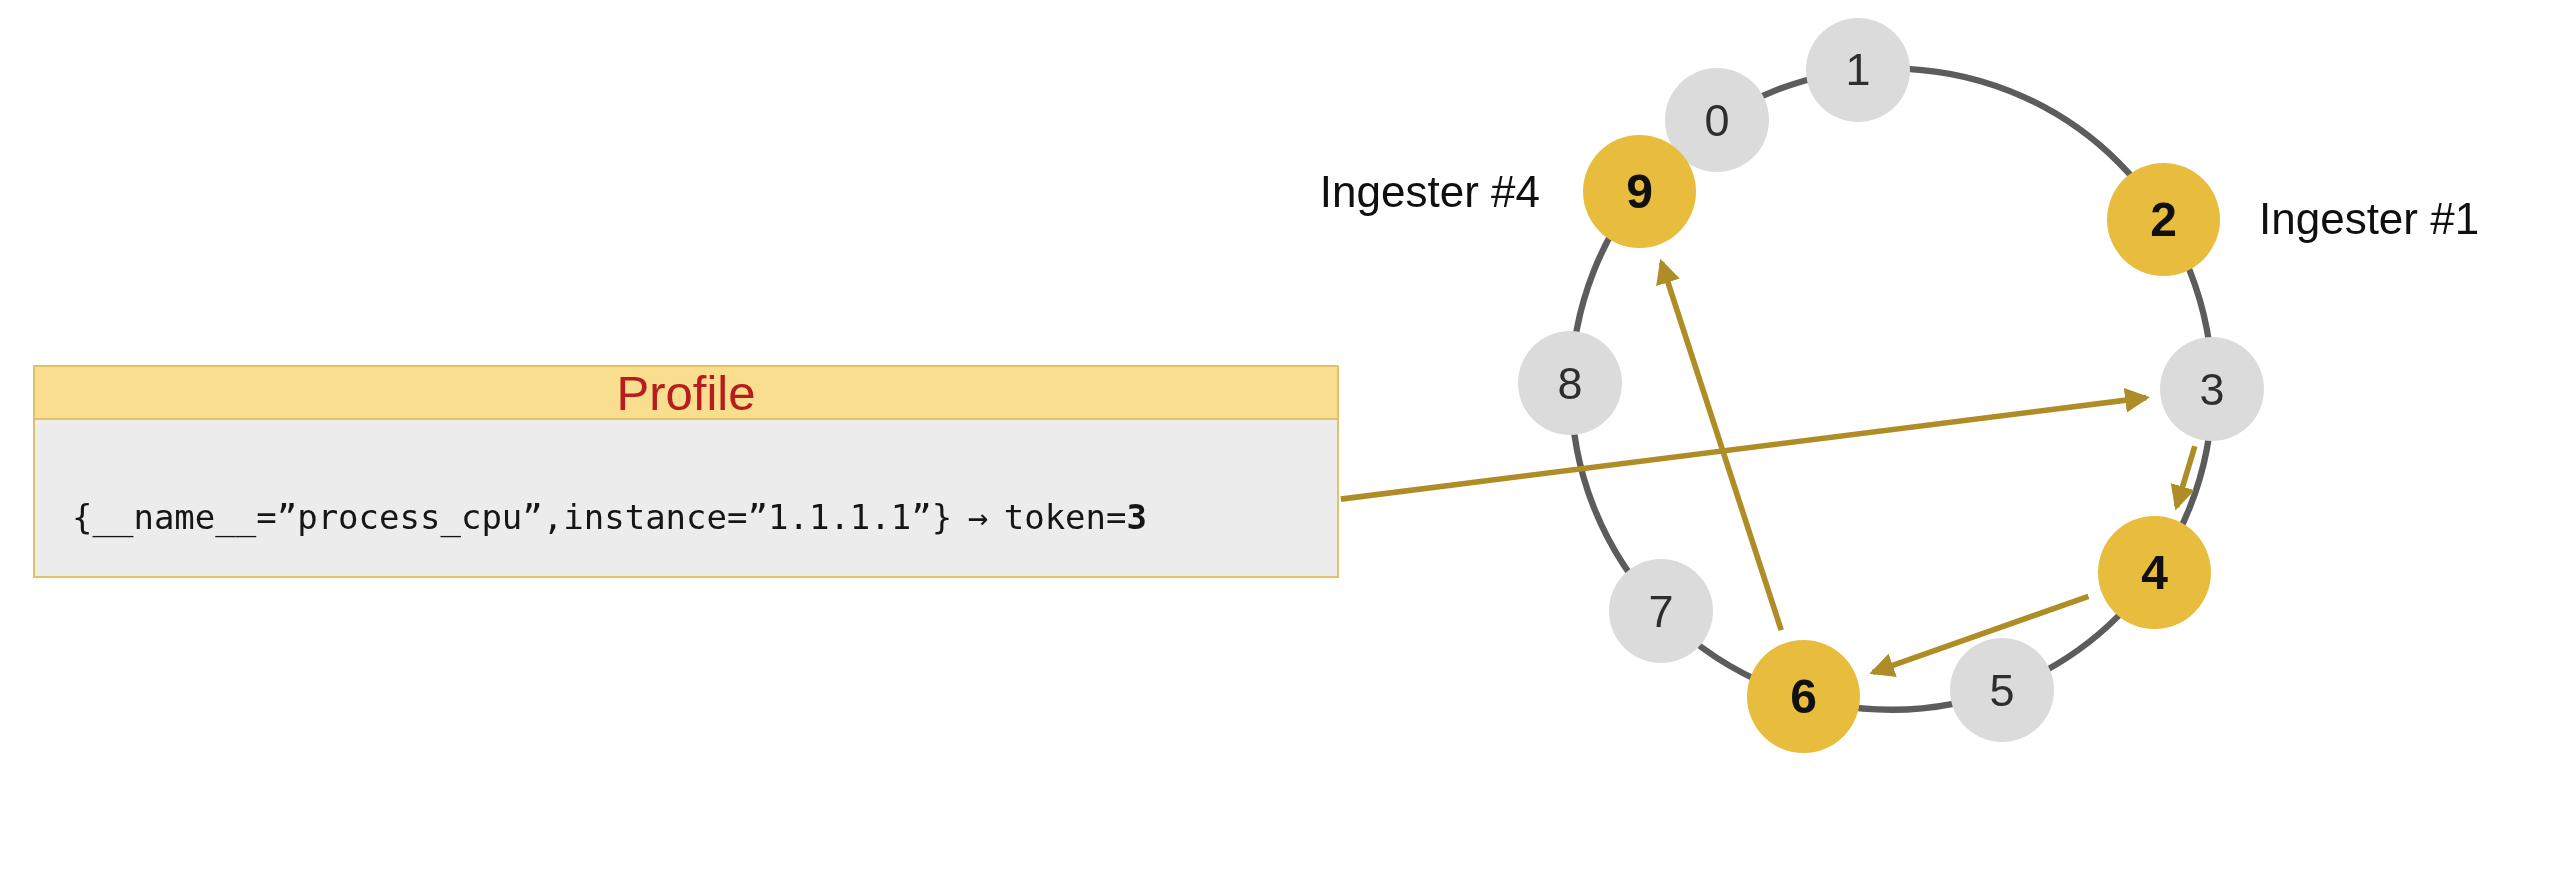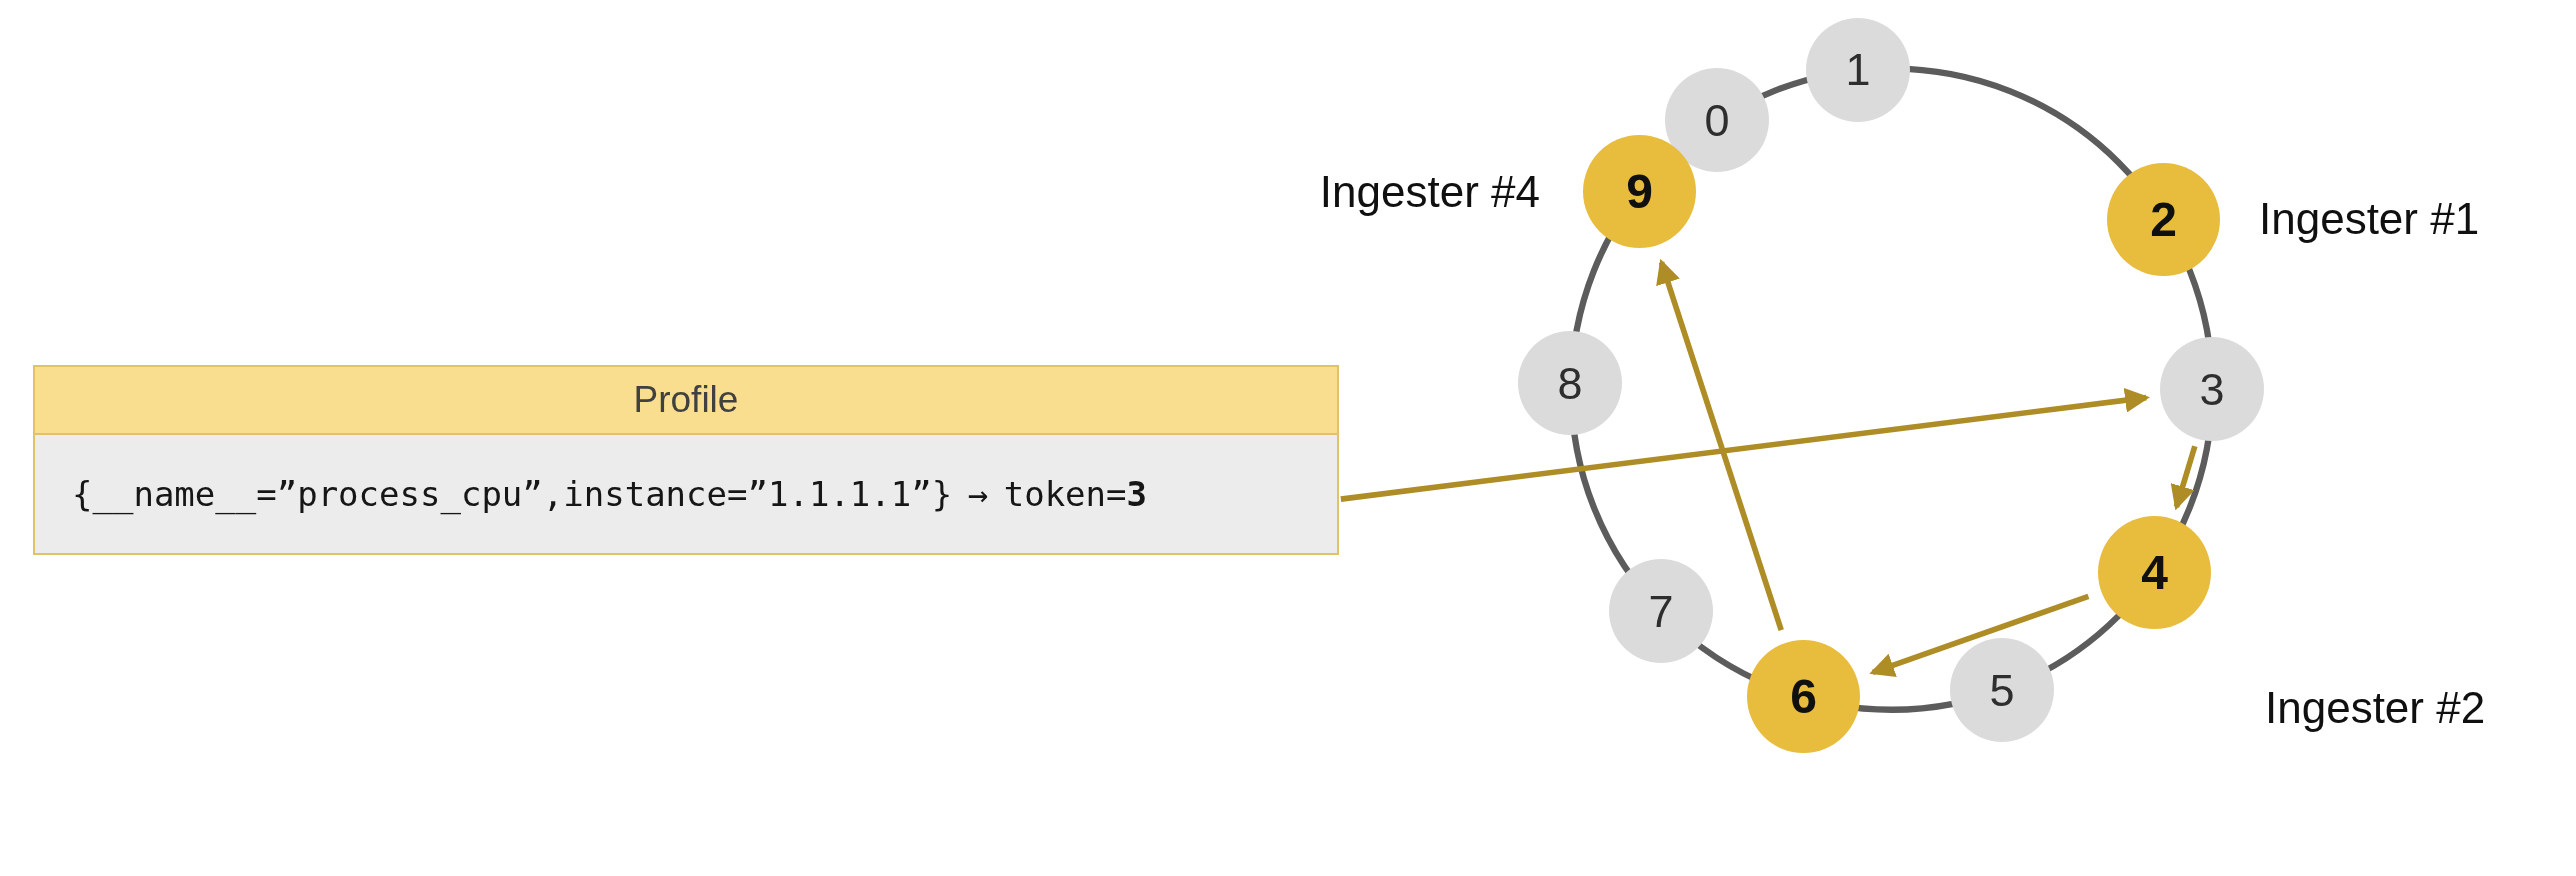--- a/index.html
+++ b/index.html
@@ -41,32 +41,33 @@
     position:absolute;
     font-size:44px;font-weight:400;color:#101010;
     white-space:nowrap;line-height:1.1;
   }
   .profile{
     position:absolute;left:33px;top:365px;width:1306px;
     border:2.1px solid var(--profile-border);
     background:var(--profile-body-bg);
   }
   .profile-header{
-    height:68px;background:var(--profile-header-bg);
+    height:53px;background:var(--profile-header-bg);
     border-bottom:2.1px solid var(--profile-border);
     display:flex;align-items:center;justify-content:center;
-    font-size:37px;color:#404040;
+    font-size:49px;color:#b91c1c;
   }
   .profile-body{
     height:118px;background:var(--profile-body-bg);
     display:flex;align-items:center;
     padding:0 37px;
     font-family:"DejaVu Sans Mono","Liberation Mono",monospace;
     font-size:34px;color:#161616;
     white-space:nowrap;
+    margin-top:38px;
   }
   .map-arrow{margin:0 15.5px}
   .token-assignment b{font-weight:700}
 </style>
 </head>
 <body>
 
 <div class="stage">
 
   <svg class="layer" width="2576" height="877" viewBox="0 0 3656 1244">
@@ -87,21 +88,20 @@
   <div class="token gold" style="left:2107px;top:163px">2</div>
   <div class="token gray" style="left:2160px;top:337px">3</div>
   <div class="token gold" style="left:2098px;top:516px">4</div>
   <div class="token gray" style="left:1950px;top:638px">5</div>
   <div class="token gold" style="left:1747px;top:640px">6</div>
   <div class="token gray" style="left:1609px;top:559px">7</div>
   <div class="token gray" style="left:1518px;top:331px">8</div>
   <div class="token gold" style="left:1583px;top:135px">9</div>
 
   <div class="ingester-label" style="left:2259px;top:219px;transform:translateY(-50%)">Ingester #1</div>
-  <div class="ingester-label" style="left:2265px;top:708px;transform:translateY(-50%)">Ingester #2</div>
   <div class="ingester-label" style="right:1036px;top:192px;transform:translateY(-50%);">Ingester #4</div>
 
   <div class="profile">
     <div class="profile-header">Profile</div>
     <div class="profile-body">
       <span>{__name__=”process_cpu”,instance=”1.1.1.1”}</span>
       <span class="map-arrow">→</span>
       <span class="token-assignment"><span>token=</span><b>3</b></span>
     </div>
   </div>

